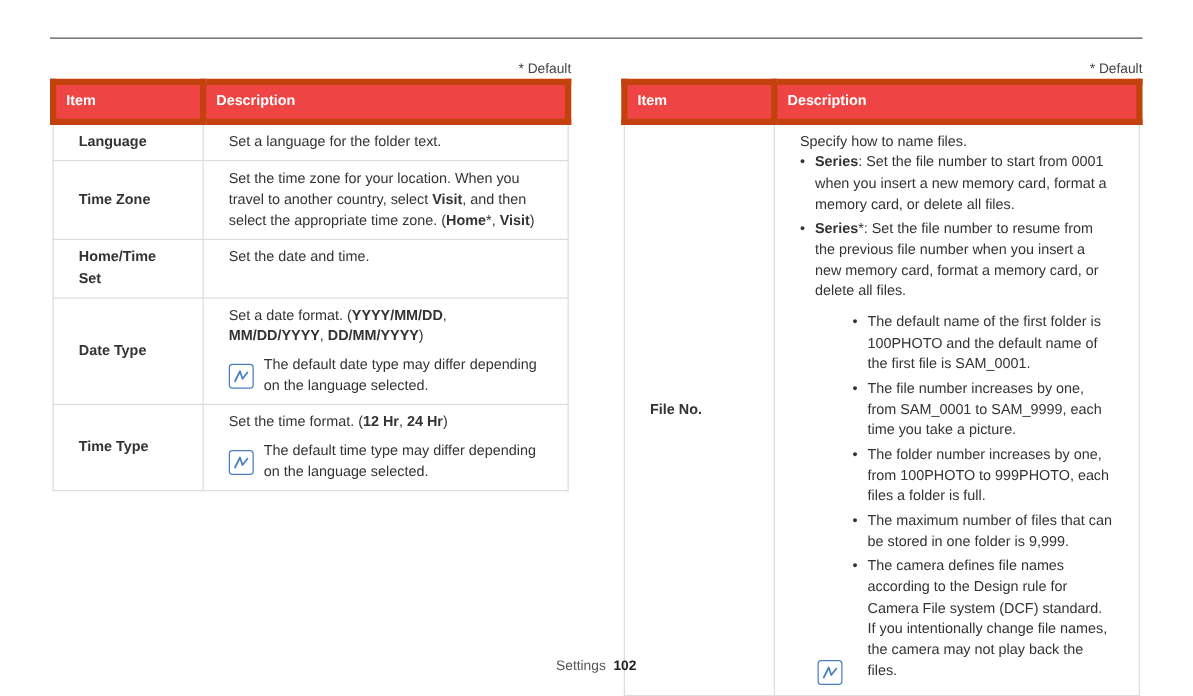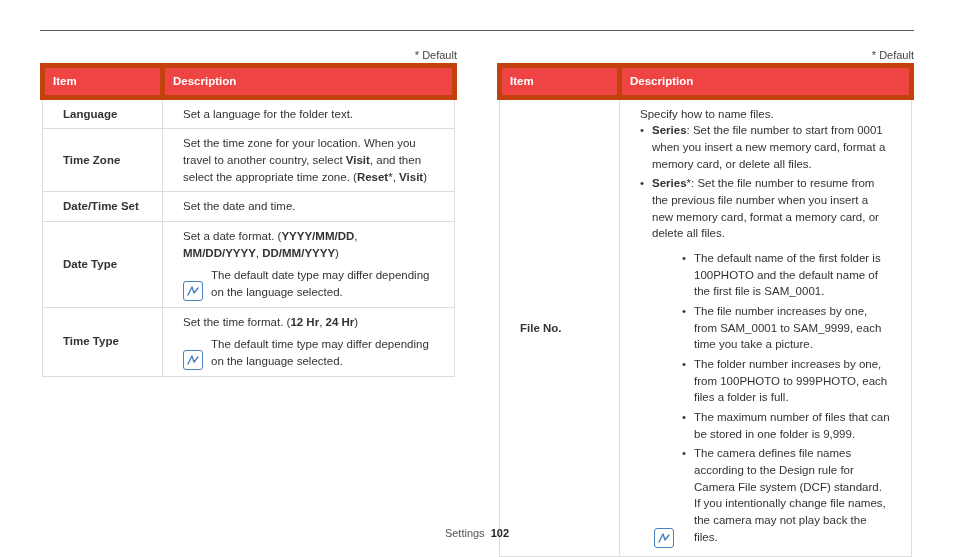--- a/index.html
+++ b/index.html
@@ -66,21 +66,21 @@
     vertical-align: top;
   }
   td.item-cell {
     font-weight: bold;
     vertical-align: middle;
   }
   b { font-weight: bold; }
 
   .note-row {
     display: flex;
-    align-items: flex-end;
+    align-items: center;
     gap: 8px;
     margin-top: 6px;
   }
   .note-icon {
     flex: none;
     width: 20px;
     height: 20px;
     border: 1.5px solid #4a7fbf;
     border-radius: 3px;
     display: flex;
@@ -148,24 +148,24 @@
             <th>Description</th>
           </tr>
         </thead>
         <tbody id="left-body">
             <tr>
               <td class="item-cell">Language</td>
               <td>Set a language for the folder text.</td>
             </tr>
             <tr>
               <td class="item-cell">Time Zone</td>
-              <td>Set the time zone for your location. When you travel to another country, select <b>Visit</b>, and then select the appropriate time zone. (<b>Reset</b>*, <b>Visit</b>)</td>
-            </tr>
-            <tr>
-              <td class="item-cell">Date/Time Set</td>
+              <td>Set the time zone for your location. When you travel to another country, select <b>Visit</b>, and then select the appropriate time zone. (<b>Home</b>*, <b>Visit</b>)</td>
+            </tr>
+            <tr>
+              <td class="item-cell">Home/Time Set</td>
               <td>Set the date and time.</td>
             </tr>
             <tr>
               <td class="item-cell">Date Type</td>
               <td>Set a date format. (<b>YYYY/MM/DD</b>, <b>MM/DD/YYYY</b>, <b>DD/MM/YYYY</b>)<div class="note-row">
                   <span class="note-icon">
                     <svg width="14" height="14" viewBox="0 0 14 14">
                       <path d="M2 11 L6 3 L8 9 L12 4" fill="none" stroke="#4a7fbf" stroke-width="1.4" stroke-linecap="round" stroke-linejoin="round"></path>
                     </svg>
                   </span>

